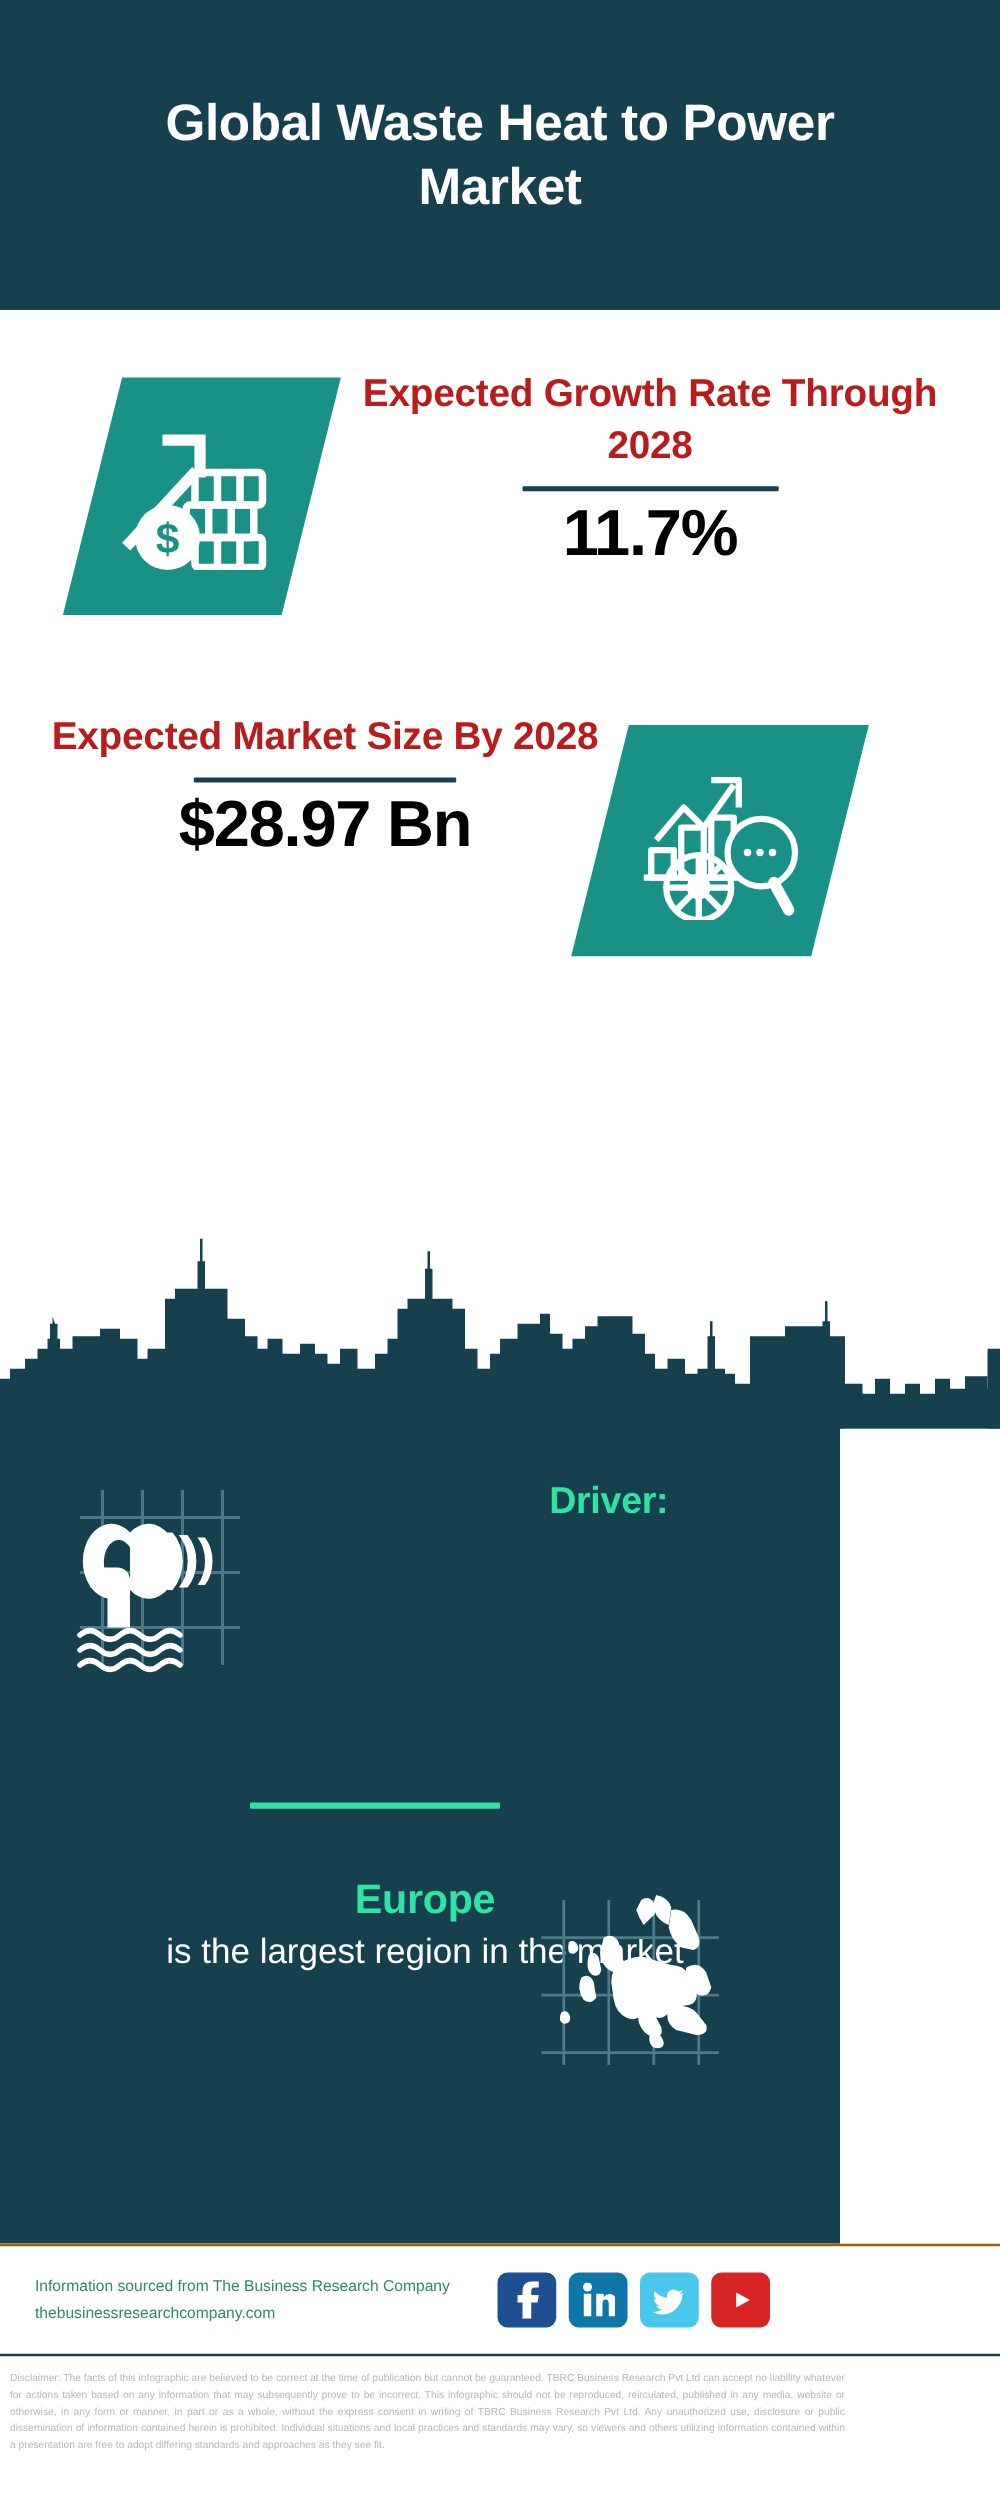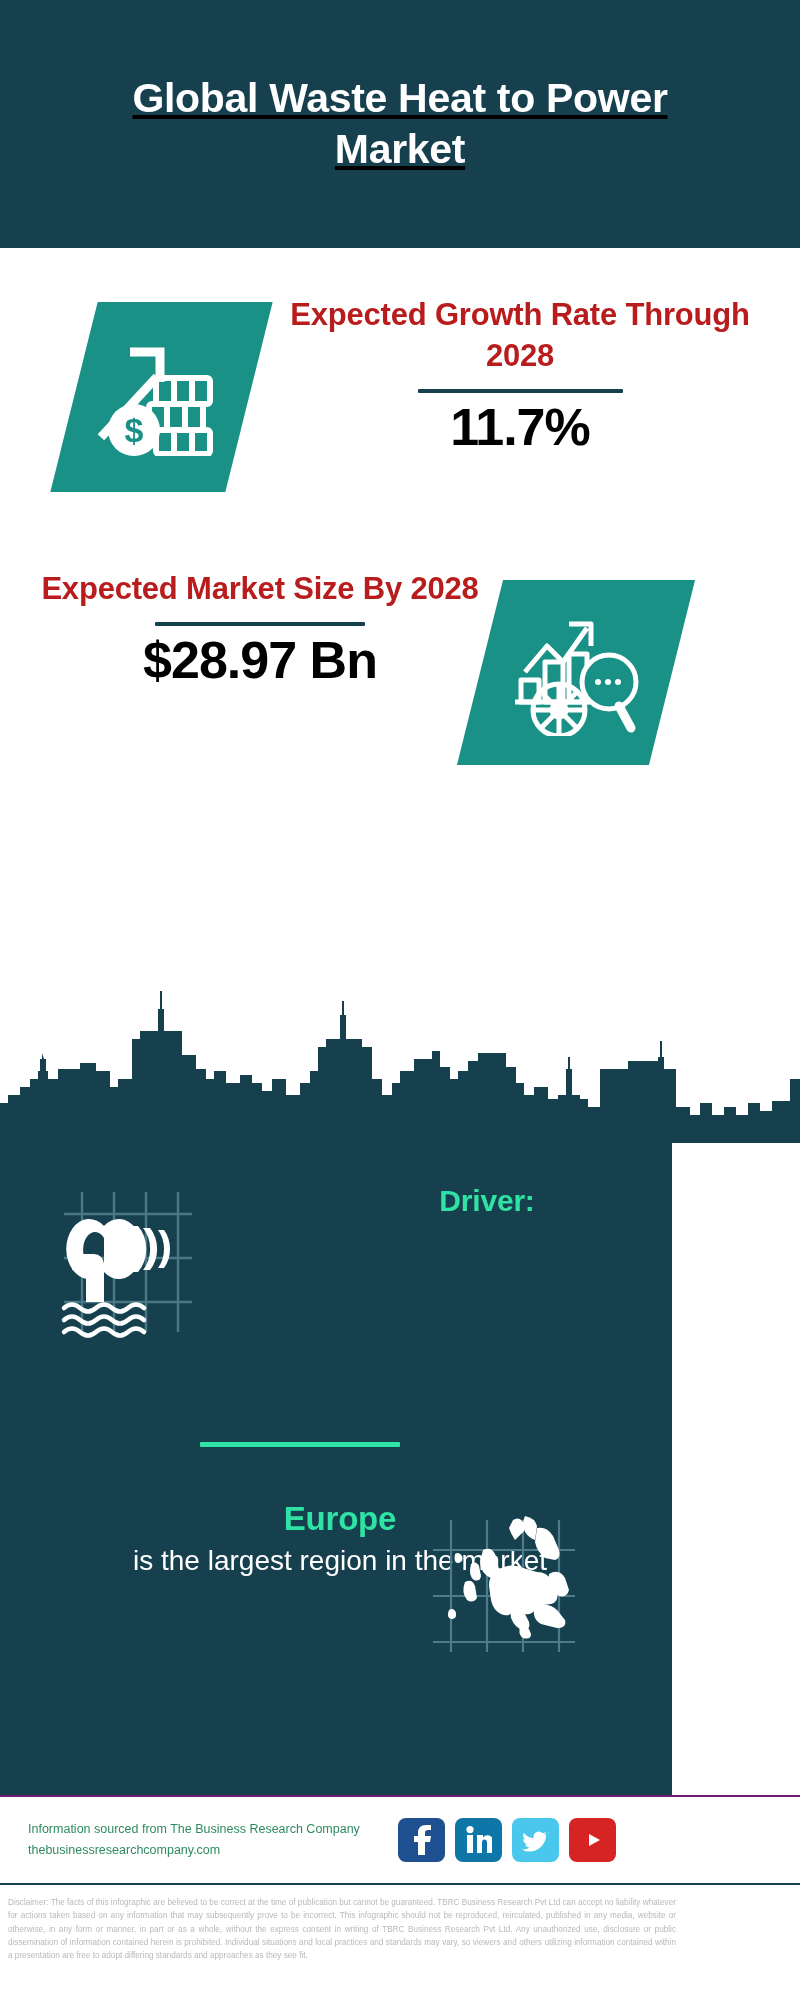--- a/index.html
+++ b/index.html
@@ -8,21 +8,21 @@
     background:#ffffff;
     font-family:"Liberation Sans", sans-serif;
     overflow:hidden;
   }
   .page { position:relative; width:800px; height:2000px; background:#ffffff; }
 
   
   .header {
     position:absolute; left:0; top:0; width:800px; height:248px;
     background:#17404f;
-    display:flex; align-items:center; justify-content:center;text-decoration:underline;
+    display:flex; align-items:center; justify-content:center;
   }
   .header-title {
     color:#ffffff; font-size:41px; font-weight:bold; line-height:1.24;
     text-align:center; letter-spacing:-0.3px; width:660px;
   }
 
   
   .white-body {
     position:absolute; left:0; top:248px; width:800px; height:895px;
     background:#ffffff; overflow:hidden;
@@ -95,21 +95,21 @@
     color:#2fe3a5; font-size:33px; font-weight:bold; letter-spacing:-0.2px;
     margin-bottom:4px;
   }
   .region-sub { color:#ffffff; font-size:28px; font-weight:400; line-height:1.38; }
   .region-icon { position:absolute; left:425px; top:14px; width:155px; height:140px; }
 
   
   .source-bar {
     position:absolute; left:0; top:1795px; width:800px; height:90px;
     background:#ffffff;
-    border-top:2px solid #701a75;
+    border-top:2px solid #a16207;
     border-bottom:2px solid #17404f;
     display:flex; align-items:center;
   }
   .source-text { margin-left:28px; width:360px; }
   .source-line { color:#2e8b62; font-size:12.5px; line-height:1.65; }
   .socials { display:flex; gap:10px; margin-left:10px; align-items:center; }
   .soc { width:47px; height:44px; border-radius:8px; display:flex; align-items:center; justify-content:center; }
   .soc-fb { background:#1d4f91; }
   .soc-li { background:#0e76a8; }
   .soc-tw { background:#4ac7ec; }

